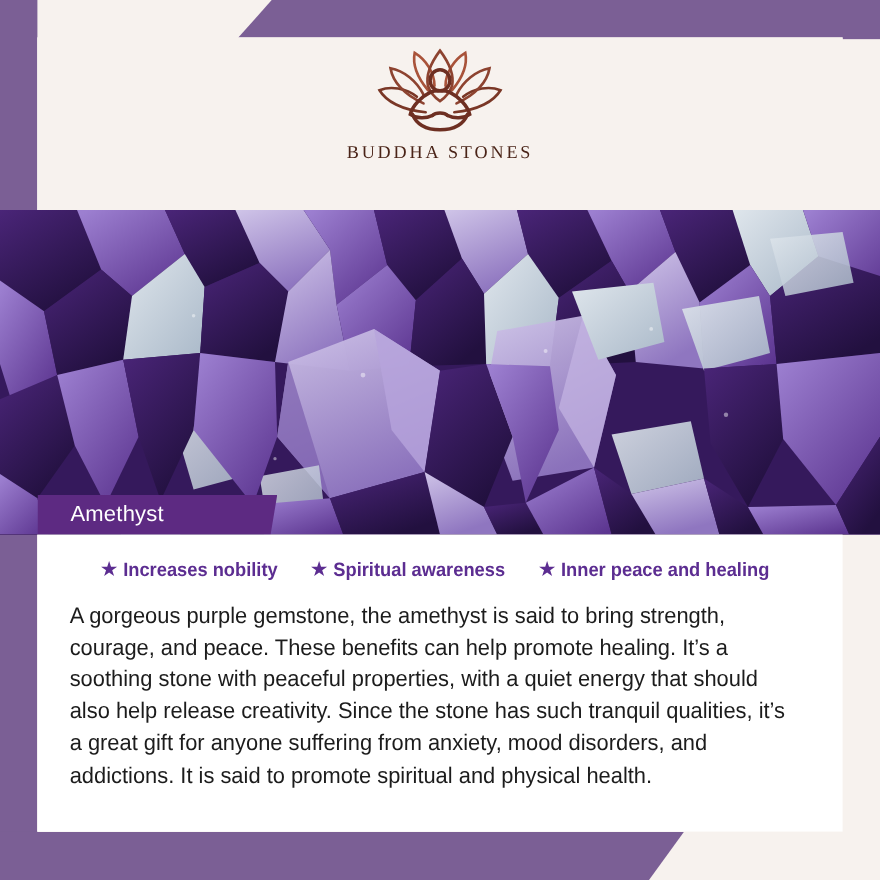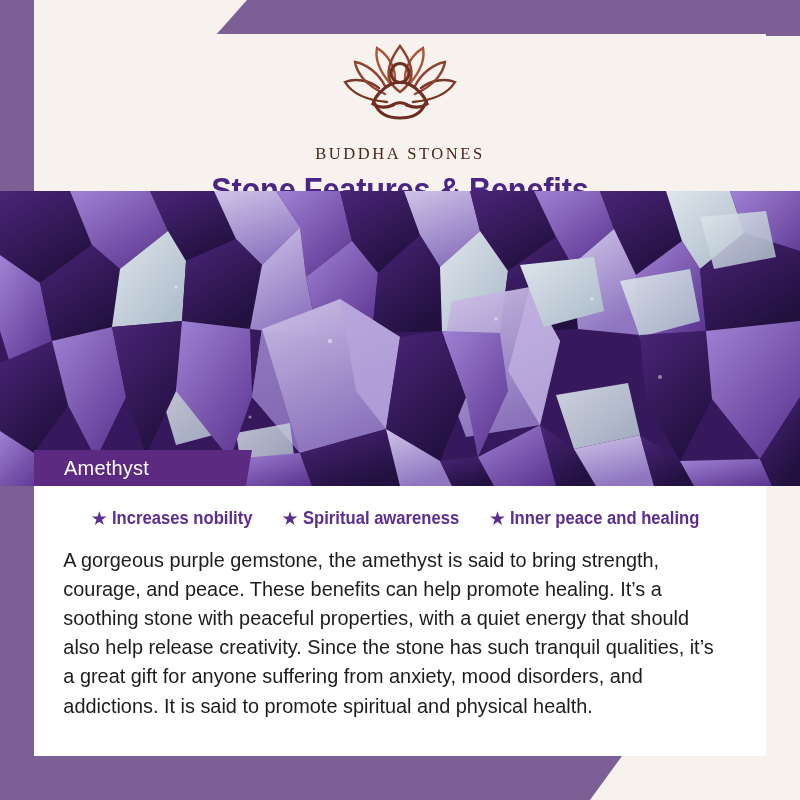--- a/index.html
+++ b/index.html
@@ -72,21 +72,21 @@
   .logo-wrap {
     margin-top: 4px;
     display: flex;
     flex-direction: column;
     align-items: center;
   }
 
   .logo-mark { display: block; }
 
   .logo-text {
-    margin-top: 22px;
+    margin-top: 7px;
     font-family: "Liberation Serif", serif;
     font-size: 16.5px;
     letter-spacing: 2.6px;
     color: #4a2418;
     white-space: nowrap;
   }
 
   .title-banner {
     margin-top: 7px;
     width: 100%;
@@ -231,23 +231,20 @@
           <path d="M66 46 C70 44 80 44 84 46"></path>
 
           <path d="M50 66 C54 76 64 80 75 80 C86 80 96 76 100 66"></path>
 
           <path d="M68 67 C71 64 79 64 82 67"></path>
         </g>
       </svg>
       <div class="logo-text">BUDDHA STONES</div>
     </div>
 
-    <div class="title-banner">
-      <span class="title-text">Stone Features &amp; Benefits</span>
-    </div>
   </div>
 
   <div class="hero">
     <svg viewBox="0 0 800 295" preserveAspectRatio="none">
       <defs>
         <linearGradient id="gDark" x1="0" y1="0" x2="0.6" y2="1">
           <stop offset="0%" stop-color="#4a2578"></stop>
             <stop offset="100%" stop-color="#22103f"></stop>
         </linearGradient>
         <linearGradient id="gMid" x1="0.1" y1="0" x2="0.9" y2="1">

